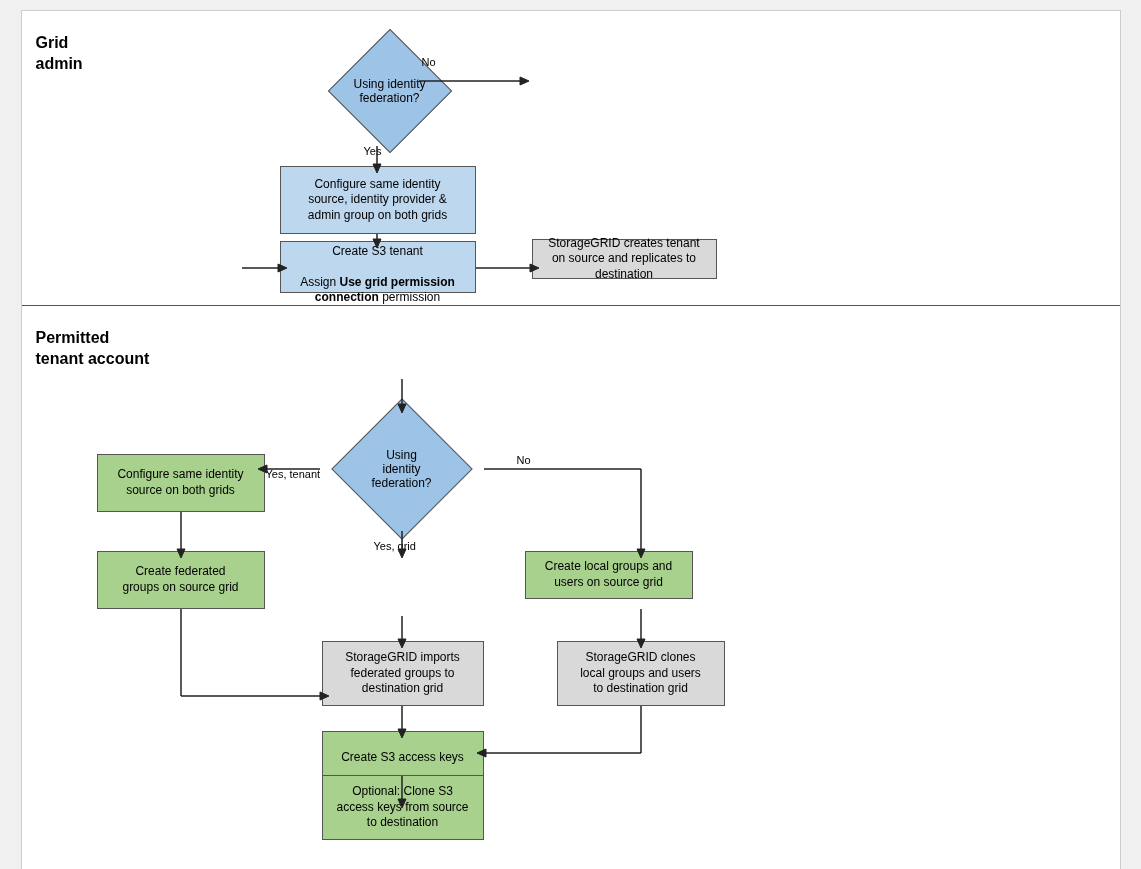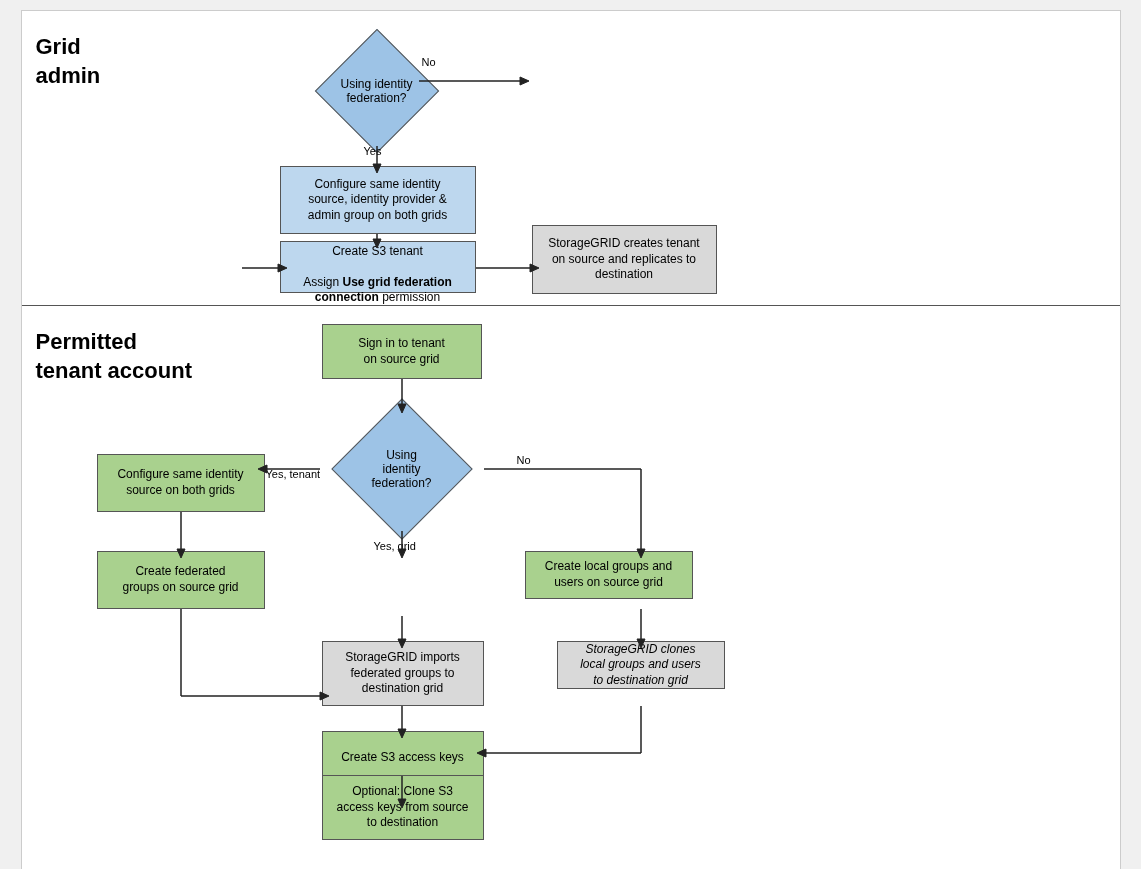--- a/index.html
+++ b/index.html
@@ -15,21 +15,21 @@
       min-height: 869px;
     }
     .main-container {
       width: 1100px;
       background: white;
       border: 1px solid #ccc;
     }
 
     
     .section-label {
-      font-size: 22px;
+      font-size: 16px;
       font-weight: bold;
       padding: 12px 14px 6px 14px;
       line-height: 1.3;
     }
 
     
     .top-section {
       border-bottom: 1.5px solid #555;
       padding: 10px 0 20px 0;
       position: relative;
@@ -114,47 +114,47 @@
 <body>
 
 <div class="main-container">
 
   <div class="top-section" style="position:relative; height:295px;">
     <div class="section-label">
       <span>Grid</span><br>
       <span>admin</span>
     </div>
 
-    <div class="diamond-wrapper" style="left:285px; top:25px; width:140px; height:110px;">
+    <div class="diamond-wrapper" style="left:298px; top:25px; width:140px; height:110px;">
       <div class="diamond-shape" style="width:88px; height:88px; position:absolute; left:26px; top:11px;"></div>
       <div class="diamond-text" style="left:0; top:0; width:140px; height:110px; display:flex; align-items:center; justify-content:center; font-size:12px;">
         <span style="white-space:pre;">Using identity
 federation?</span>
       </div>
     </div>
 
     <div class="arrow-label" style="left:400px; top:45px;">No</div>
 
     <div class="arrow-label" style="left:342px; top:134px;">Yes</div>
 
     <div class="box box-blue" style="left:258px; top:155px; width:196px; height:68px;">
       <span style="white-space:pre-line;">Configure same identity
 source, identity provider &amp;
 admin group on both grids</span>
     </div>
 
     <div class="box box-blue" style="left:258px; top:230px; width:196px; height:52px;">
       <span style="white-space:pre-line;">
         <span>Create S3 tenant</span><br>
-        <span>Assign </span><strong style="white-space:pre-line;">Use grid federation
+        <span>Assign </span><strong style="white-space:pre-line;">Use grid permission
 connection</strong><span> permission</span>
       </span>
     </div>
 
-    <div class="box box-gray" style="left:510px; top:214px; width:185px; height:69px;">
+    <div class="box box-gray" style="left:510px; top:228px; width:185px; height:40px;">
       <span style="white-space:pre-line;">StorageGRID creates tenant
 on source and replicates to
 destination</span>
     </div>
 
     <svg class="arrows-svg">
 
       <line x1="355" y1="135" x2="355" y2="155"></line>
       <polygon points="351,153 355,162 359,153"></polygon>
 
@@ -171,24 +171,20 @@
       <polygon points="256,253 265,257 256,261"></polygon>
     </svg>
   </div>
 
   <div class="bottom-section" style="position:relative; height:575px;">
     <div class="section-label">
       <span>Permitted</span><br>
       <span>tenant account</span>
     </div>
 
-    <div class="box box-green" style="left:300px; top:18px; width:160px; height:55px;">
-      <span style="white-space:pre-line;">Sign in to tenant
-on source grid</span>
-    </div>
 
     <div class="diamond-wrapper" style="left:298px; top:100px; width:164px; height:125px;">
       <div class="diamond-shape" style="width:100px; height:100px; position:absolute; left:32px; top:13px;"></div>
       <div class="diamond-text" style="left:0; top:0; width:164px; height:125px; display:flex; align-items:center; justify-content:center; font-size:12px;">
         <span style="white-space:pre; ">Using
 identity
 federation?</span>
       </div>
     </div>
 
@@ -214,21 +210,21 @@
       <span style="white-space:pre-line;">StorageGRID imports
 federated groups to
 destination grid</span>
     </div>
 
     <div class="box box-green" style="left:503px; top:245px; width:168px; height:48px;">
       <span style="white-space:pre-line;">Create local groups and
 users on source grid</span>
     </div>
 
-    <div class="box box-gray" style="left:535px; top:335px; width:168px; height:48px;font-style:italic;">
+    <div class="box box-gray" style="left:535px; top:335px; width:168px; height:65px;">
       <span style="white-space:pre-line;">StorageGRID clones
 local groups and users
 to destination grid</span>
     </div>
 
     <div class="box box-green" style="left:300px; top:425px; width:162px; height:54px;">
       <span>Create S3 access keys</span>
     </div>
 
     <div class="box box-green" style="left:300px; top:469px; width:162px; height:65px;">

